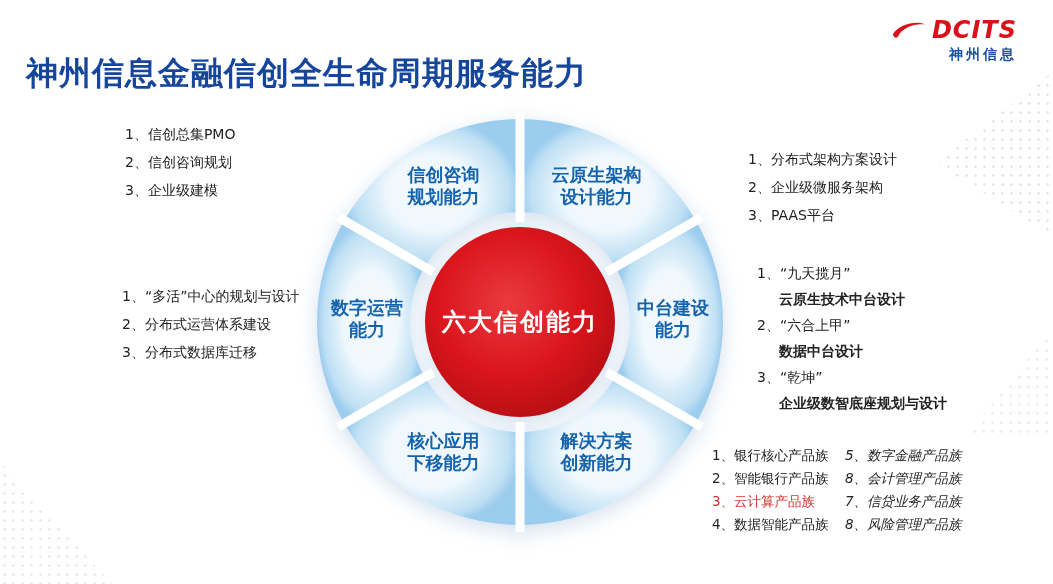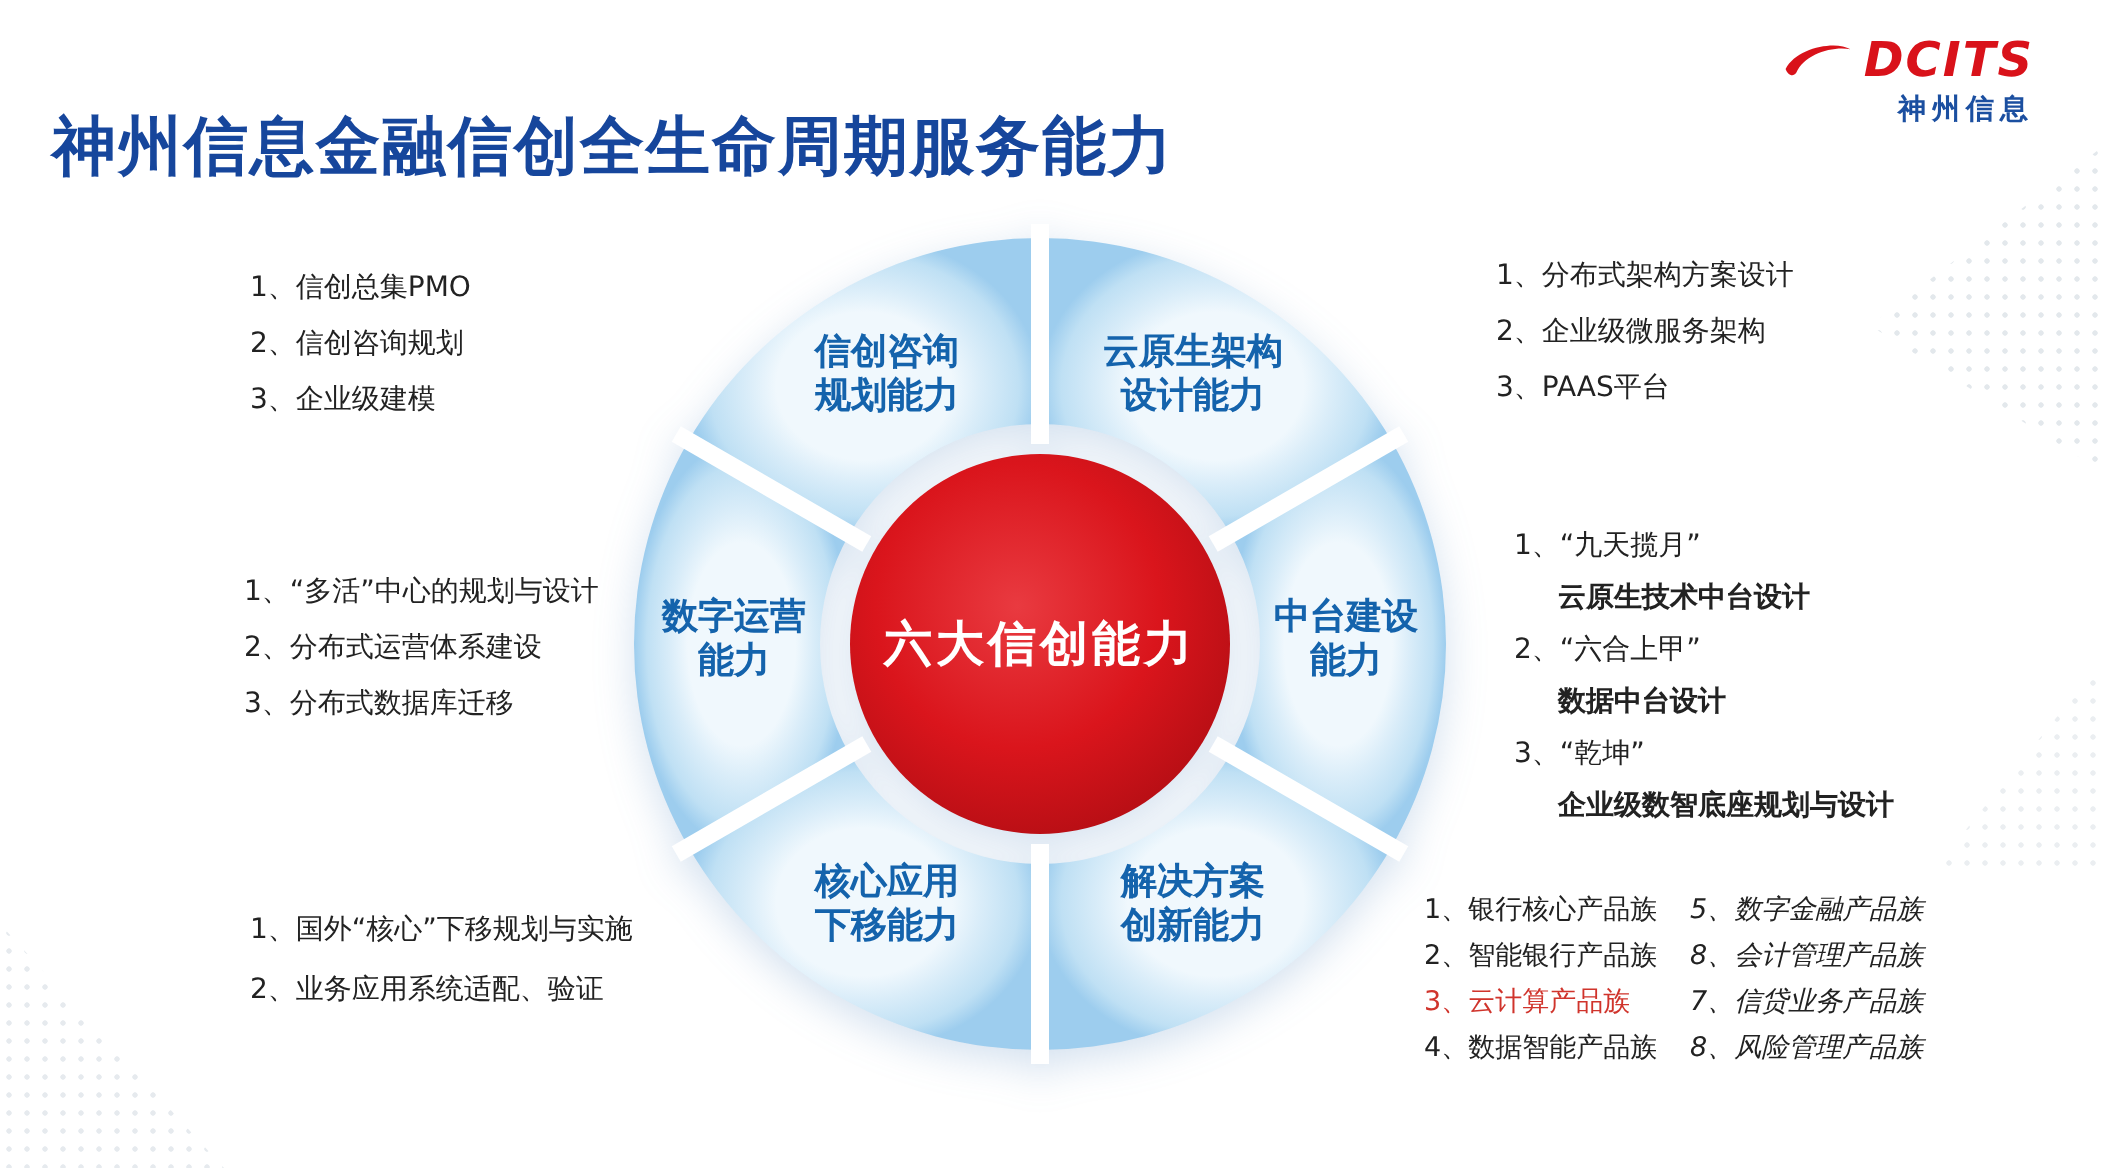--- a/index.html
+++ b/index.html
@@ -16,22 +16,22 @@
   .logo-en { color:#d9121a; font-size:24px; font-weight:800; font-style:italic; letter-spacing:1px; }
   .logo-cn { color:#1b4fa0; font-size:14px; font-weight:700; letter-spacing:3px; margin-top:2px; }
 
   #wheel-svg { position:absolute; left:310px; top:112px; width:420px; height:420px;
                filter:drop-shadow(0 6px 10px rgba(60,120,180,0.22)); }
   .seg-label { font-size:18px; font-weight:700; fill:#1463ac; text-anchor:middle; }
   .center-label { font-size:24px; font-weight:700; fill:#ffffff; text-anchor:middle; letter-spacing:2px; }
 
   .list { position:absolute; font-size:14px; color:#222222; }
   .list .li { line-height:28px; white-space:nowrap; }
-  .list-consulting { left:125px; top:130px; }
-  .list-cloud      { left:748px; top:124px; }
+  .list-consulting { left:125px; top:120px; }
+  .list-cloud      { left:748px; top:145px; }
   .list-middle     { left:757px; top:260px; }
   .list-middle .li { line-height:26px; }
   .list-middle .indent { padding-left:22px;font-weight:bold; }
   .list-digital    { left:122px; top:282px; }
   .list-core       { left:125px; top:450px; }
   .list-core .li   { line-height:30px; }
   .list-sol1 { left:712px; top:444px; font-size:13.5px; }
   .list-sol2 { left:845px; top:444px; font-size:13.5px;font-style:italic; }
   .list-sol1 .li, .list-sol2 .li { line-height:23px; }
   .li.red { color:#d0342c; }
@@ -126,24 +126,20 @@
     <div class="li">3、“乾坤”</div>
     <div class="li indent">企业级数智底座规划与设计</div>
   </div>
 
   <div class="list list-digital">
     <div class="li">1、“多活”中心的规划与设计</div>
     <div class="li">2、分布式运营体系建设</div>
     <div class="li">3、分布式数据库迁移</div>
   </div>
 
-  <div class="list list-core">
-    <div class="li">1、国外“核心”下移规划与实施</div>
-    <div class="li">2、业务应用系统适配、验证</div>
-  </div>
 
   <div class="list list-sol1">
     <div class="li">1、银行核心产品族</div>
     <div class="li">2、智能银行产品族</div>
     <div class="li red">3、云计算产品族</div>
     <div class="li">4、数据智能产品族</div>
   </div>
 
   <div class="list list-sol2">
     <div class="li">5、数字金融产品族</div>

